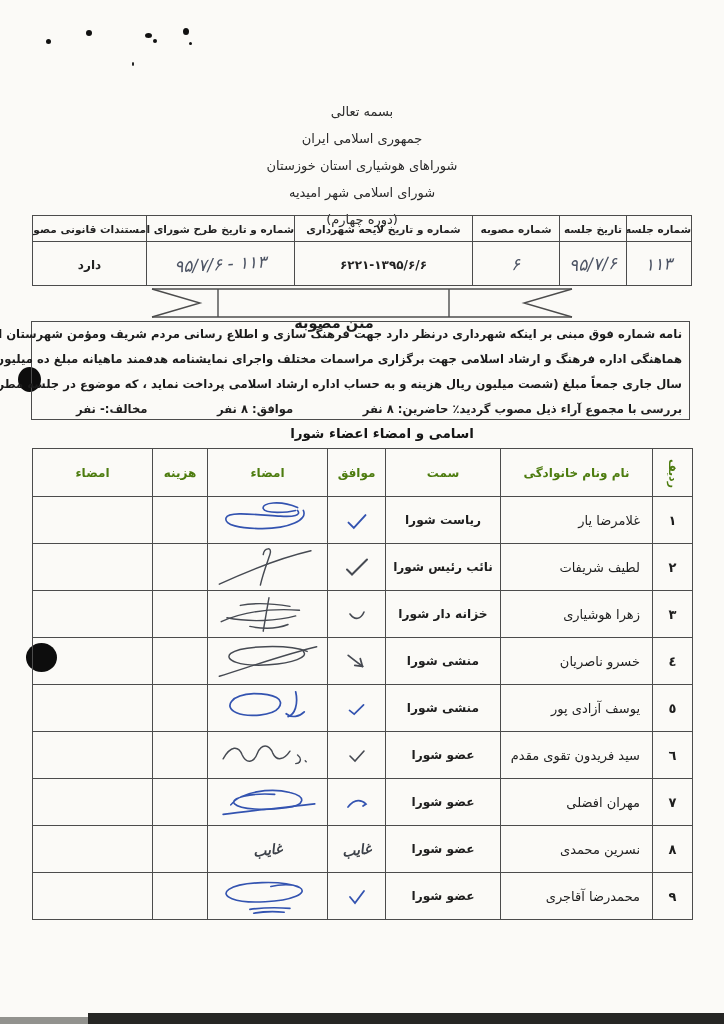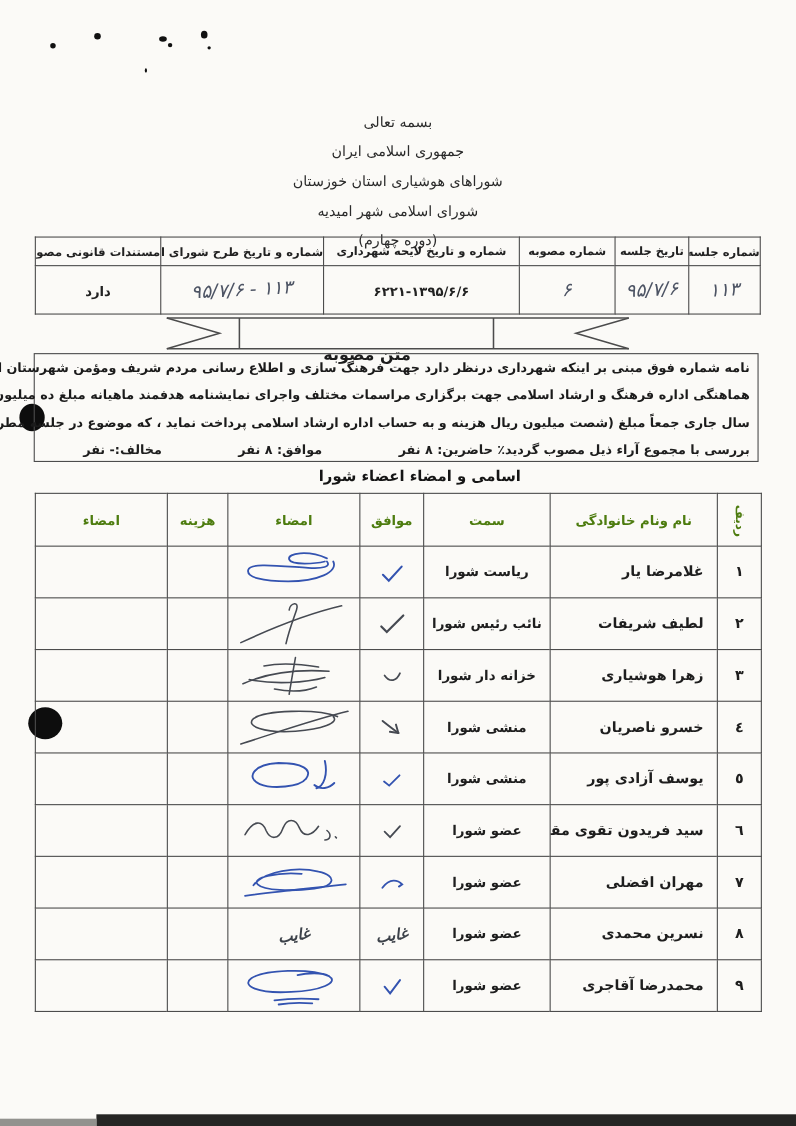--- a/index.html
+++ b/index.html
@@ -36,21 +36,21 @@
     line-height:25px;padding:0 7px;}
   .vote-line{display:flex;justify-content:space-between;align-items:center;
     font-size:11.6px;font-weight:bold;line-height:24px;padding:0 7px 0 44px;}
   
   .members-title{position:absolute;left:0;right:0;top:425px;text-align:center;
     font-size:13.5px;font-weight:bold;color:#151515;padding-left:40px;}
   .members-table{position:absolute;left:32px;top:448px;width:660px;}
   .members-table th{height:47px;font-size:12px;font-weight:bold;color:#4d7c0f;}
   .members-table td{height:46px;text-align:center;vertical-align:middle;}
   .vertical{display:inline-block;transform:rotate(90deg);font-size:11px;white-space:nowrap;}
-  .c-name{text-align:right !important;padding-right:12px !important;font-size:13px;font-weight:bold;white-space:nowrap;}
+  .c-name{text-align:right !important;padding-right:12px !important;font-size:13px;font-weight:normal;white-space:nowrap;}
   .c-pos{font-size:12.2px;font-weight:bold;white-space:nowrap;}
   .c-no{font-size:13px;font-weight:bold;}
   .sig{display:block;margin:0 auto;}
   .ink-blue{stroke:#3353b0;}
   .ink-dark{stroke:#464a52;}
   .absent{font-size:14px;font-weight:bold;color:#3c4149;font-style:italic;display:inline-block;transform:rotate(-8deg);}
   .mark{display:inline-block;vertical-align:middle;}
 </style>
 </head>
 <body>

